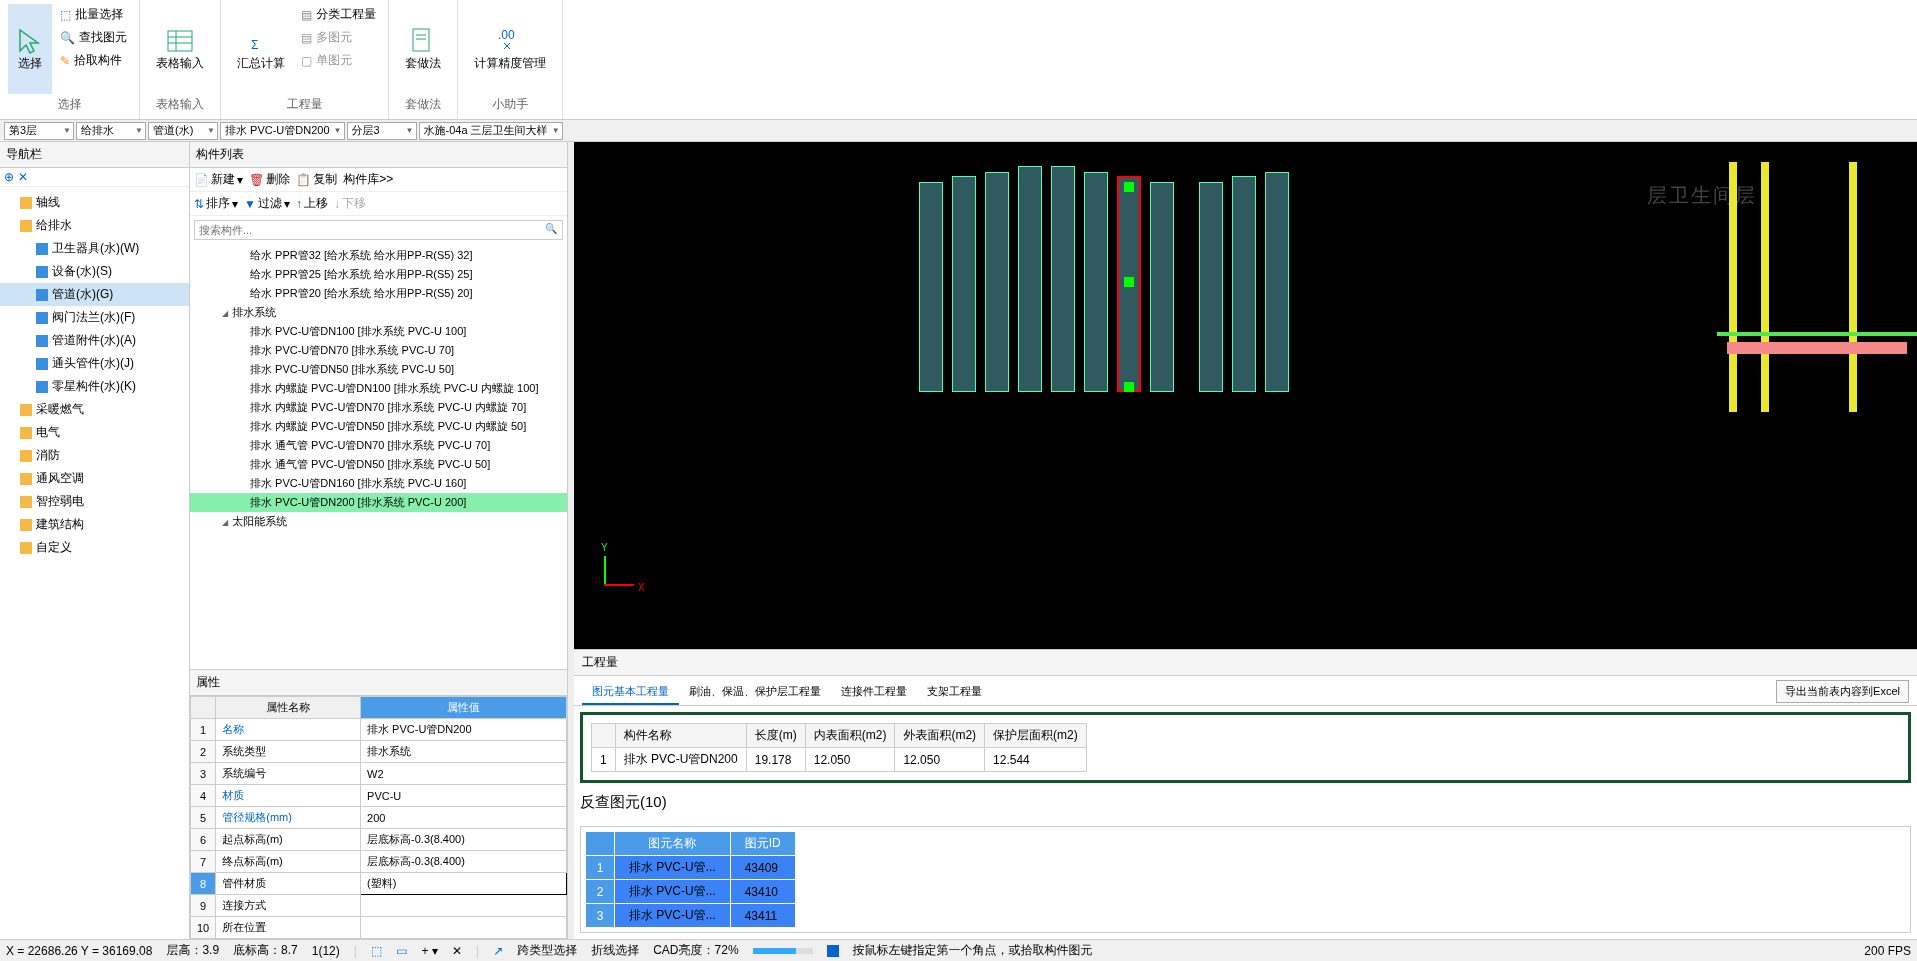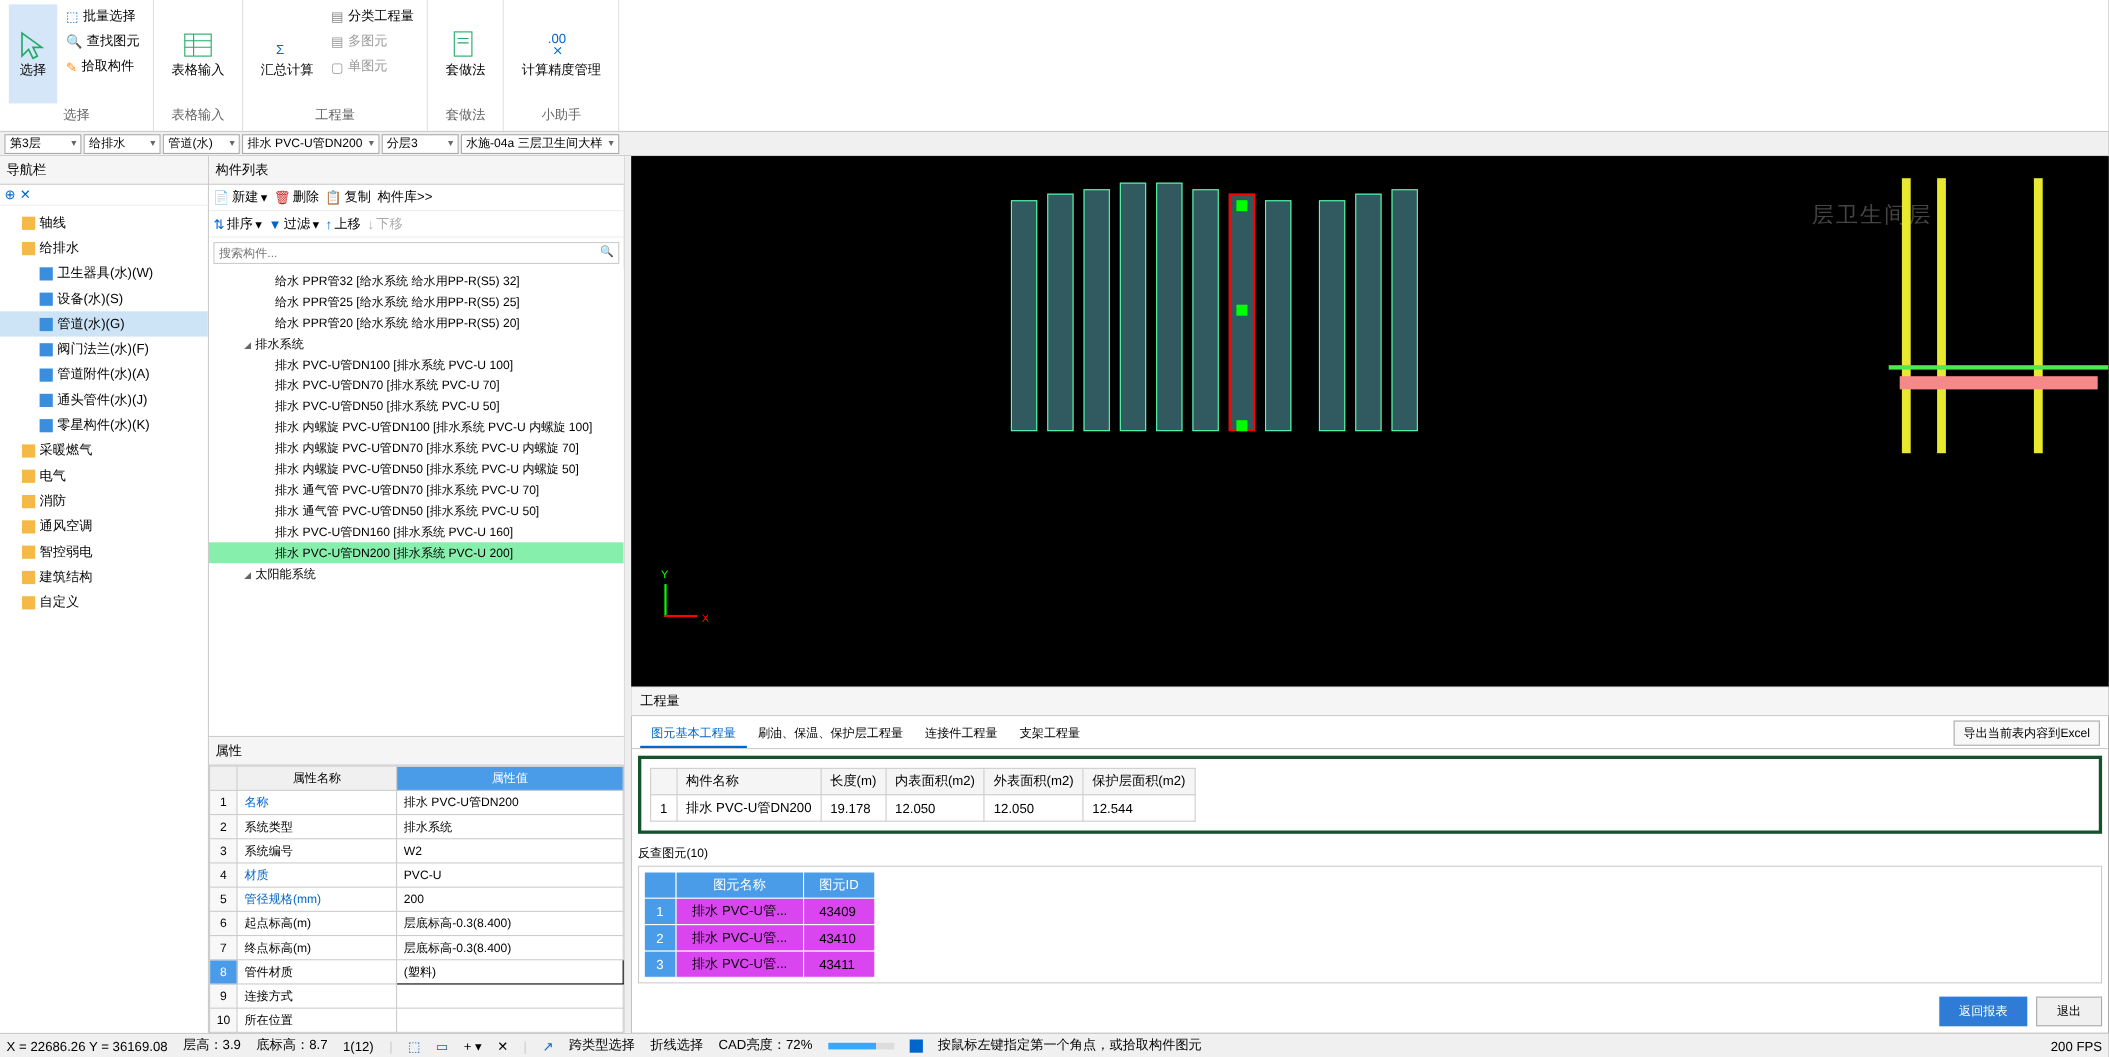--- a/index.html
+++ b/index.html
@@ -59,21 +59,21 @@
 .tab-group{display:flex;}
 .bp-tab{padding:4px 10px;cursor:pointer;font-size:11px;}
 .bp-tab.active{color:#0066cc;border-bottom:2px solid #0066cc;}
 .export-btn{border:1px solid #aaa;padding:2px 8px;margin-bottom:2px;font-size:11px;background:#f8f8f8;}
 .bp-content{padding:6px;display:flex;flex-direction:column;gap:10px;}
 .data-table{border-collapse:collapse;font-size:11px;}
 .data-table th,.data-table td{border:1px solid #ccc;padding:3px 8px;text-align:left;}
 .data-table th{background:#f5f5f5;font-weight:normal;}
 .elem-table{border-collapse:collapse;font-size:11px;}
 .elem-table th{background:#4a9be8;color:#fff;border:1px solid #fff;padding:3px 14px;font-weight:normal;}
-.elem-table td{background:#d946ef;border:1px solid #fff;padding:3px 14px;}
+.elem-table td{background:#3b82f6;border:1px solid #fff;padding:3px 14px;}
 .elem-table td.rnum{background:#4a9be8;color:#fff;text-align:center;width:16px;padding:3px;}
 .bp-footer{display:flex;justify-content:flex-end;gap:8px;padding:6px;}
 .btn-primary{background:#2e7cd6;color:#fff;border:none;padding:5px 18px;font-size:11px;}
 .btn-default{background:#f0f0f0;border:1px solid #aaa;padding:5px 18px;font-size:11px;}
 .status-bar{height:22px;background:#f0f0f0;border-top:1px solid #ccc;display:flex;align-items:center;padding:0 6px;gap:14px;font-size:11px;}
 .status-sep{color:#ccc;}
 .yellow-pipe{position:absolute;background:#e8e830;}
 .pink-pipe{position:absolute;background:#f58888;}
 .green-pipe{position:absolute;background:#4fe84f;}
 .watermark{position:absolute;color:#444;font-size:20px;letter-spacing:2px;}
@@ -443,21 +443,21 @@
             <td>排水 PVC-U管DN200</td>
             <td>19.178</td>
             <td>12.050</td>
             <td>12.050</td>
             <td>12.544</td>
           </tr>
               </tbody>
         </table>
         </div>
         <div>
-          <div style="font-size:11px;margin-bottom:4px">反查图元(10)</div>
+          <div style="font-size:15px;margin-bottom:14px">反查图元(10)</div>
           <div style="border:1px solid #ccc;padding:4px;">
           <table class="elem-table">
             <thead>
                   <tr>
               <th style="width:16px"></th>
               <th>图元名称</th>
               <th>图元ID</th>
             </tr>
                 </thead>
             <tbody id="elem-body">
@@ -473,24 +473,20 @@
                   </tr>
                   <tr>
                     <td class="rnum">3</td>
                     <td>排水 PVC-U管...</td>
                     <td>43411</td>
                   </tr>
                 </tbody>
           </table>
           </div>
         </div>
-      </div>
-      <div class="bp-footer">
-        <button class="btn-primary">返回报表</button>
-        <button class="btn-default">退出</button>
       </div>
     </div>
   </div>
 </div>
 
 <div class="status-bar">
   <span>X = 22686.26 Y = 36169.08</span>
   <span>层高：3.9</span>
   <span>底标高：8.7</span>
   <span>1(12)</span>

